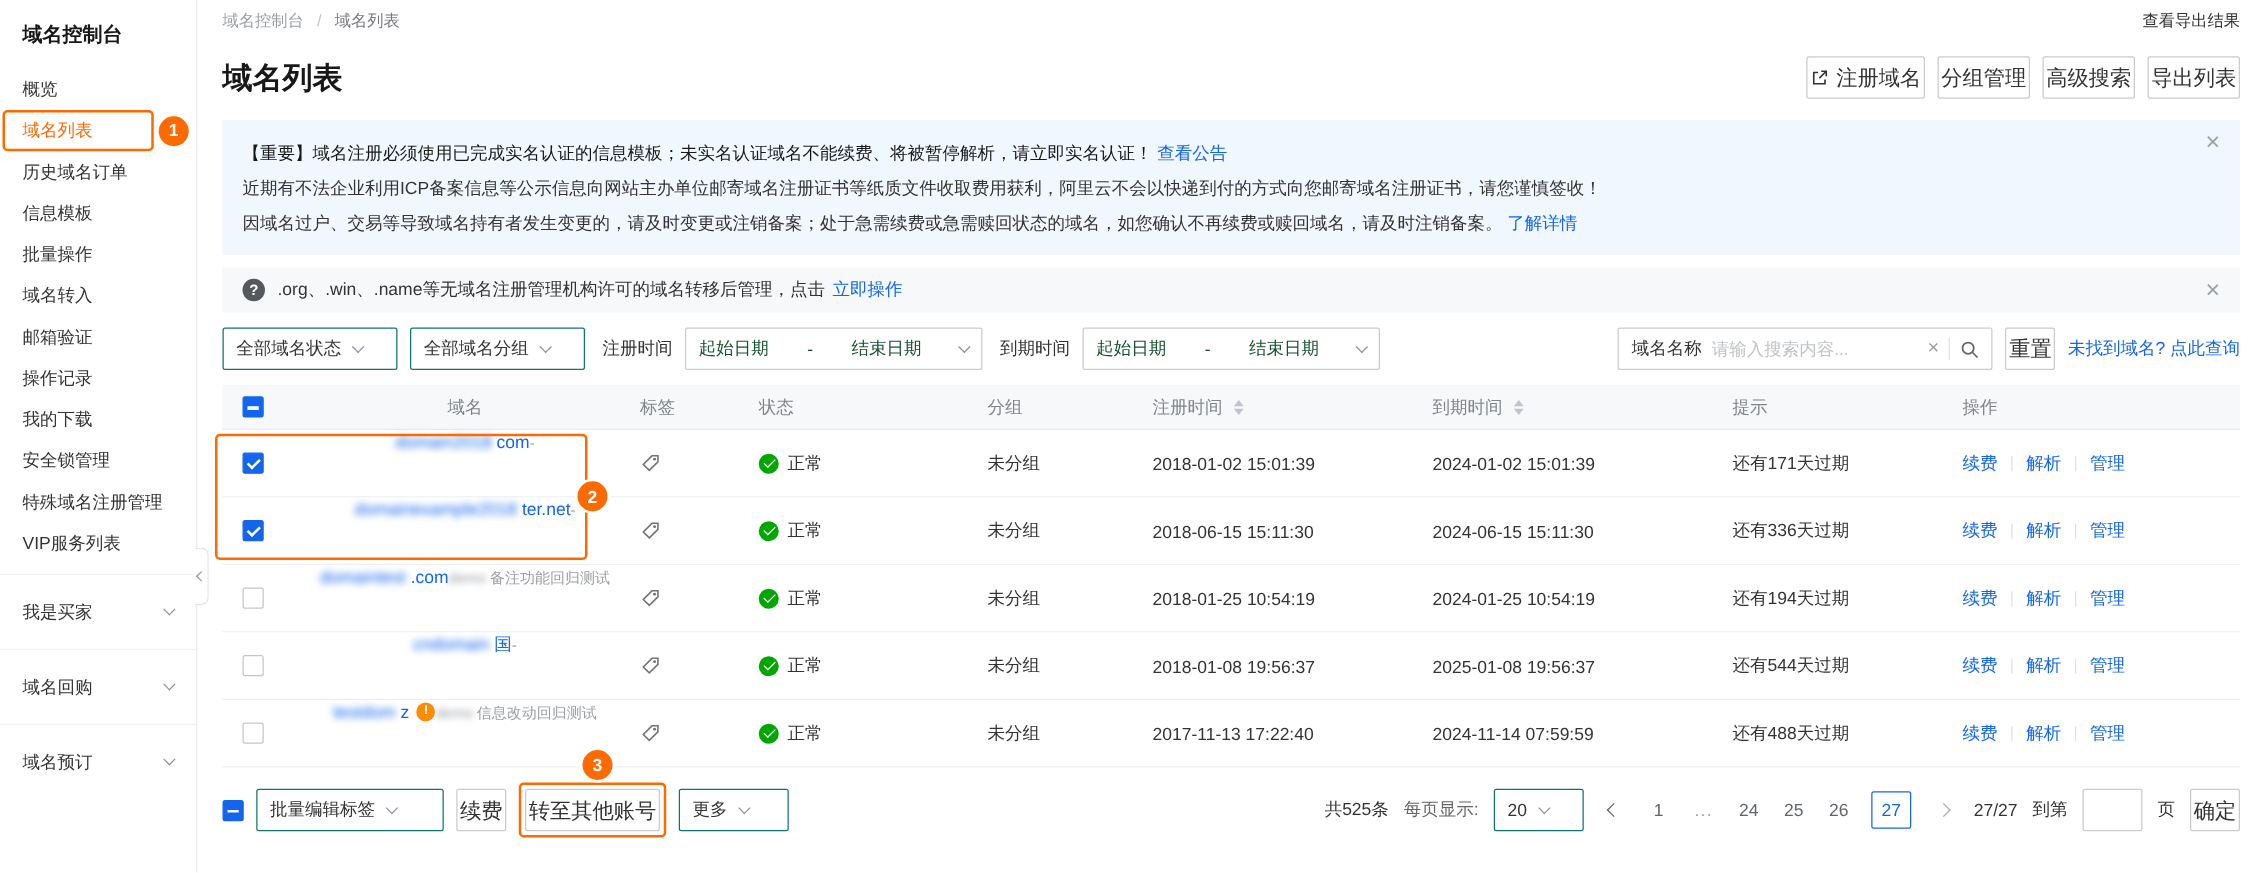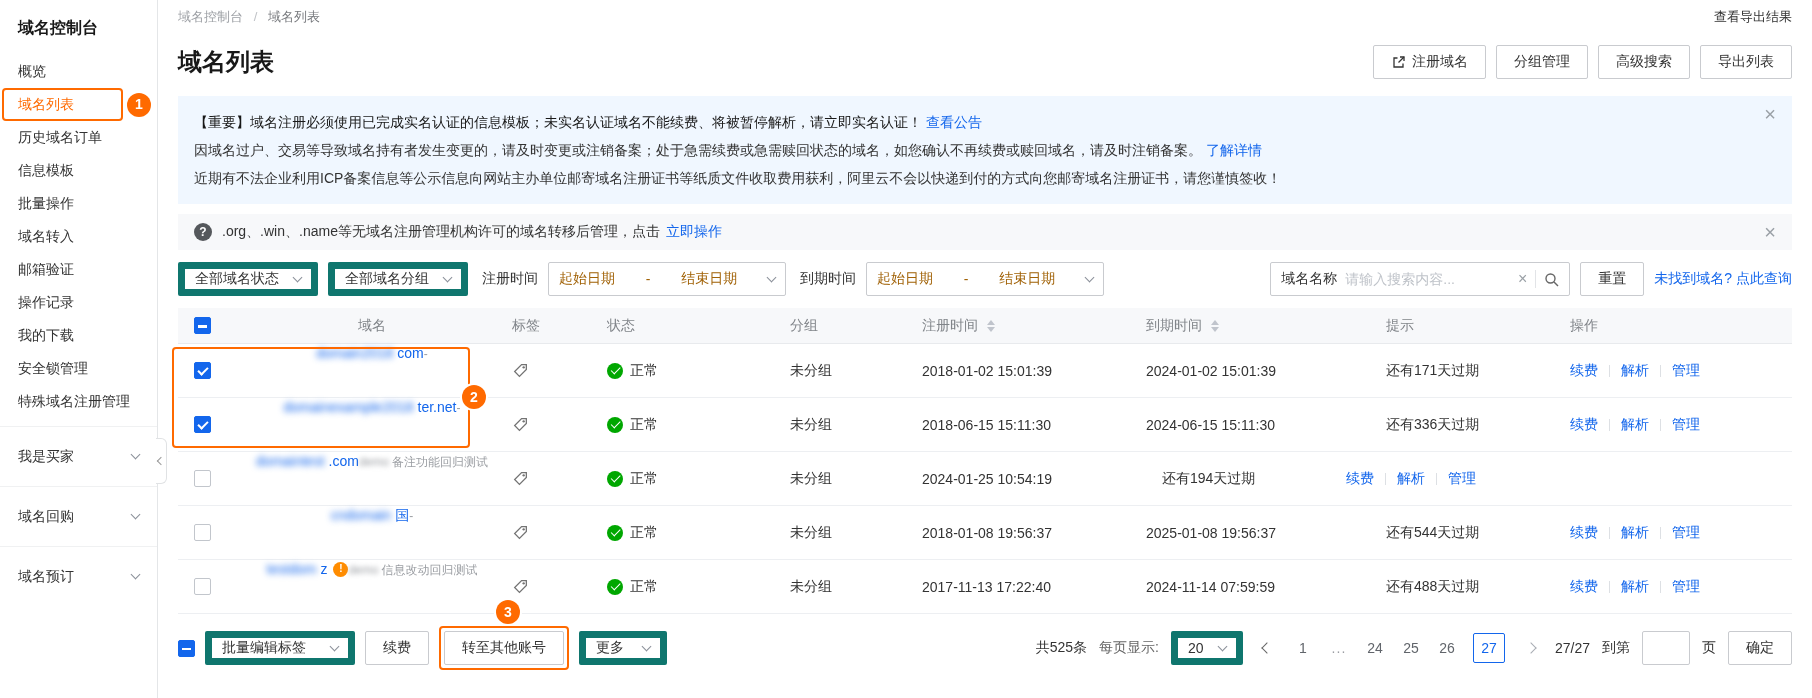--- a/index.html
+++ b/index.html
@@ -34,41 +34,41 @@
   
   .main{flex:1;min-width:0;padding:0 20px;position:relative;background:#fff}
   .crumb-row{display:flex;justify-content:space-between;align-items:center;padding-top:2px;font-size:13px;height:32px}
   .breadcrumb{color:#9B9EA3}
   .crumb-sep{margin:0 7px;color:#C0C3C7}
   .crumb-cur{color:#77797D}
   .export-result{color:#333}
   .title-row{display:flex;justify-content:space-between;align-items:center;margin-top:10px;height:40px}
   h1{font-size:24px;font-weight:600;color:#181818}
   .title-actions{display:flex;gap:10px}
-  .btn{height:34px;padding:0 17px;background:#fff;border:1px solid #C9CBCF;border-radius:2px;font-size:14px;color:#333;
+  .btn{height:34px;padding:0 2px;background:#fff;border:1px solid #C9CBCF;border-radius:2px;font-size:17px;color:#333;
     cursor:pointer;display:inline-flex;align-items:center;gap:6px;font-family:Liberation Mono, monospace;white-space:nowrap}
 
   .banner{margin-top:14px;background:var(--notice-bg);padding:12px 42px 12px 16px;position:relative;height:108px;overflow:hidden}
   .banner p{line-height:28px;font-size:14px;color:#333;white-space:nowrap}
   .banner-strong{color:#181818}
   .close-x{position:absolute;right:16px;top:8px;color:#9AA0A6;font-size:20px;line-height:1;cursor:pointer}
 
   .notice2{margin-top:10px;height:36px;background:#F7F8FA;display:flex;align-items:center;gap:6px;padding:0 44px 0 16px;
     font-size:14px;position:relative}
   .qicon{width:18px;height:18px;border-radius:50%;background:#55585C;color:#fff;font-size:12px;font-weight:bold;
     display:inline-flex;align-items:center;justify-content:center;margin-right:4px;flex:none}
   .notice2 .close-x{top:8px}
 
   .filter-row{margin-top:12px;height:34px;display:flex;align-items:center;gap:10px;font-size:14px}
-  .select{height:34px;border:7px solid #0f766e;border-radius:2px;display:inline-flex;align-items:center;
-    justify-content:space-between;gap:10px;padding:0 10px;min-width:140px;cursor:pointer;background:#fff;white-space:nowrap}
+  .select{height:34px;border:1px solid #0f766e;border-radius:2px;display:inline-flex;align-items:center;
+    justify-content:flex-start;gap:10px;padding:0 10px;min-width:140px;cursor:pointer;background:#fff;white-space:nowrap}
   .flabel{margin-left:4px;white-space:nowrap}
   .daterange{height:34px;width:238px;border:1px solid #C9CBCF;border-radius:2px;display:inline-flex;align-items:center;
     justify-content:space-between;padding:0 10px;cursor:pointer;background:#fff}
-  .ph,.dash{color:#a16207;white-space:nowrap}
+  .ph,.dash{color:#14532d;white-space:nowrap}
   .search-group{margin-left:auto;height:34px;width:300px;border:1px solid #C9CBCF;border-radius:2px;display:inline-flex;
     align-items:center;gap:8px;padding:0 10px;background:#fff}
   .sg-label{white-space:nowrap}
   .sg-input{border:none;outline:none;flex:1;min-width:0;font:inherit;color:#333}
   .sg-input::placeholder{color:#BFC3C9}
   .sg-x{color:#9AA0A6;font-size:16px;cursor:pointer;line-height:1}
   .sg-div{width:1px;height:18px;background:#E2E4E7}
   .notfound{white-space:nowrap}
 
   
@@ -162,20 +162,23 @@
   </div>
         <div class="side-item">
     <span class="side-label">我的下载</span>
   </div>
         <div class="side-item">
     <span class="side-label">安全锁管理</span>
   </div>
         <div class="side-item">
     <span class="side-label">特殊域名注册管理</span>
   </div>
+        <div class="side-item">
+    <span class="side-label">VIP服务列表</span>
+  </div>
       </nav>
     <div class="side-groups" id="side-groups">
         <div class="side-group">
     <span>我是买家</span>
     <span class="chev chev-down"></span>
   </div>
         <div class="side-group">
     <span>域名回购</span>
     <span class="chev chev-down"></span>
   </div>
@@ -215,25 +218,25 @@
         <button class="btn">高级搜索</button>
         <button class="btn">导出列表</button>
       </div>
     </div>
 
     <div class="banner">
       <p>
         <span class="banner-strong">【重要】域名注册必须使用已完成实名认证的信息模板；未实名认证域名不能续费、将被暂停解析，请立即实名认证！</span>
         <a class="link">查看公告</a>
       </p>
+      <p>近期有不法企业利用ICP备案信息等公示信息向网站主办单位邮寄域名注册证书等纸质文件收取费用获利，阿里云不会以快递到付的方式向您邮寄域名注册证书，请您谨慎签收！</p>
       <p>
         <span>因域名过户、交易等导致域名持有者发生变更的，请及时变更或注销备案；处于急需续费或急需赎回状态的域名，如您确认不再续费或赎回域名，请及时注销备案。</span>
         <a class="link">了解详情</a>
       </p>
-      <p>近期有不法企业利用ICP备案信息等公示信息向网站主办单位邮寄域名注册证书等纸质文件收取费用获利，阿里云不会以快递到付的方式向您邮寄域名注册证书，请您谨慎签收！</p>
       <span class="close-x">×</span>
     </div>
 
     <div class="notice2">
       <span class="qicon">?</span>
       <span>.org、.win、.name等无域名注册管理机构许可的域名转移后管理，点击</span>
       <a class="link">立即操作</a>
       <span class="close-x">×</span>
     </div>
 
@@ -397,20 +400,21 @@
                   <path d="M9 2.5h4.5V7L7 13.5 2.5 9 9 2.5z"></path>
                   <circle cx="11" cy="5" r="1.1" fill="#737373" stroke="none"></circle>
                 </svg>
       </span>
     </div>
     <div class="td col-status">
       <span class="okdot"></span>
       <span>正常</span>
     </div>
     <div class="td col-group">未分组</div>
+    <div class="td col-reg">2018-01-25 10:54:19</div>
     <div class="td col-exp">2024-01-25 10:54:19</div>
     <div class="td col-tip">还有194天过期</div>
     <div class="td col-op">
               <a class="link">续费</a>
               <span class="op-sep"></span>
               <a class="link">解析</a>
               <span class="op-sep"></span>
               <a class="link">管理</a>
             </div>
   </div>

